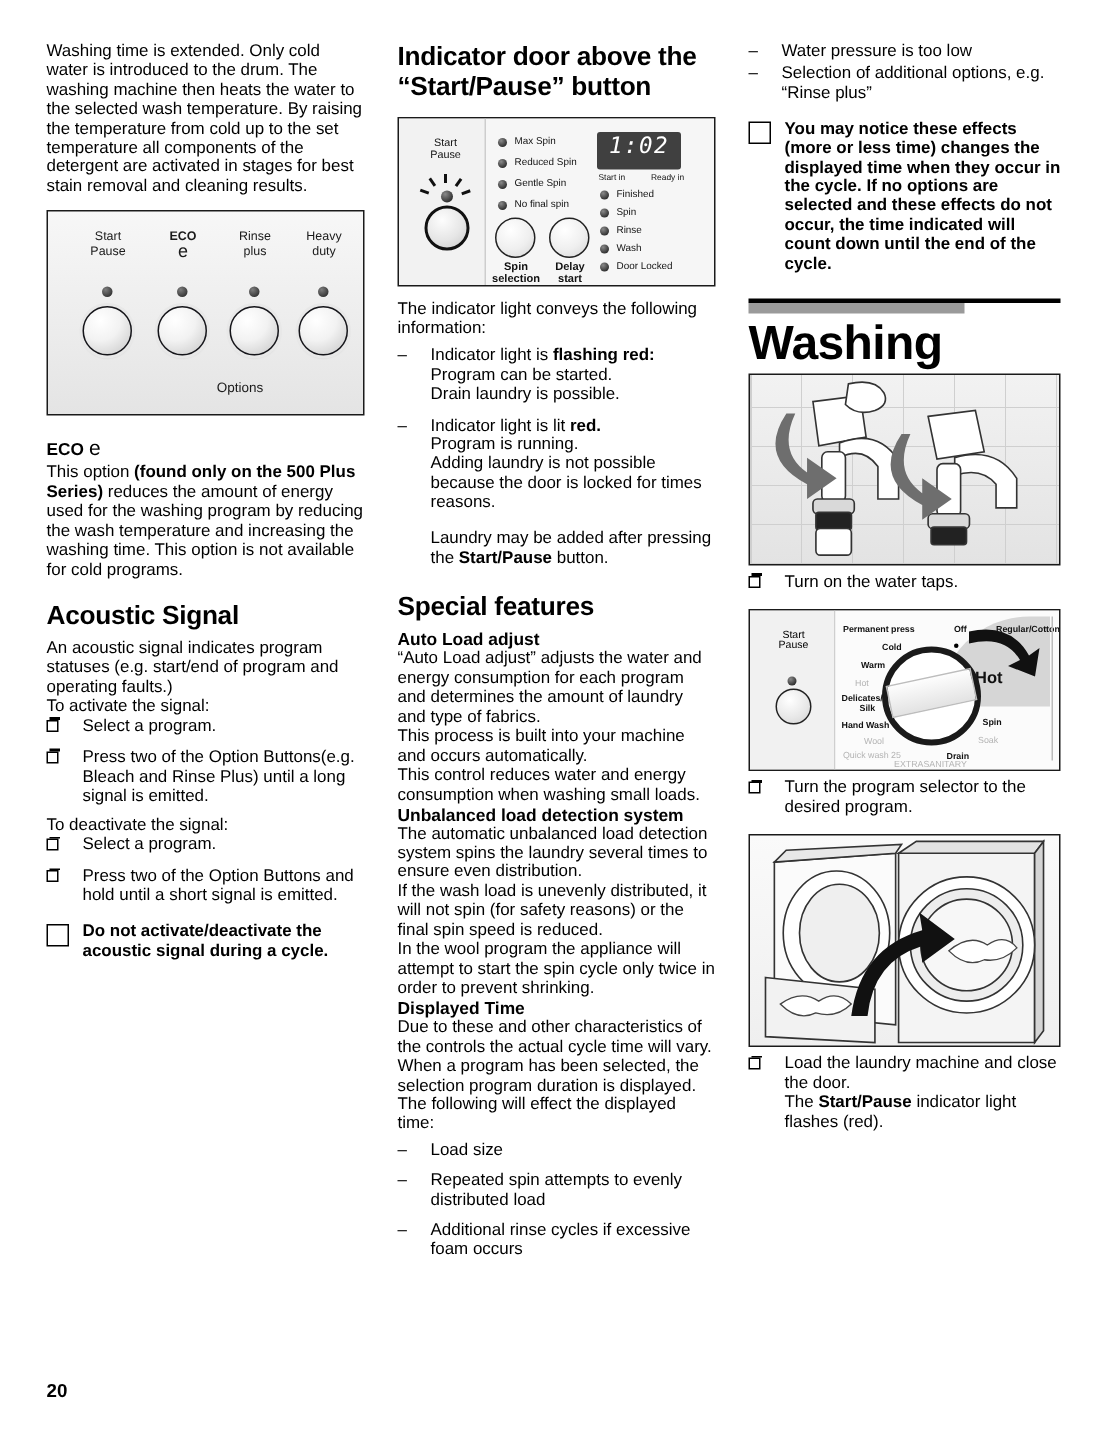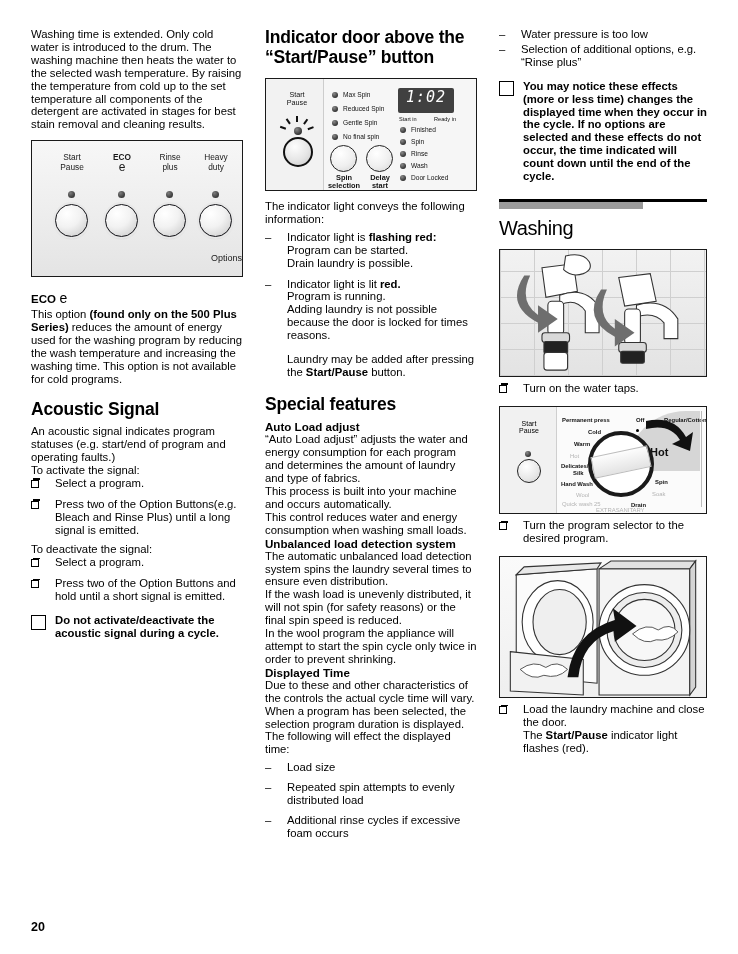--- a/index.html
+++ b/index.html
@@ -22,21 +22,21 @@
   p, .p { margin:0 0 0 0; font-size:11.3px; line-height:12.9px; }
   .gap { height:9px; }
   .gap-s { height:5px; }
   .gap-l { height:14px; }
 
   h2.sec {
     font-size:17.5px; line-height:19.5px; font-weight:bold;
     margin:0 0 6px 0; letter-spacing:-0.2px;
   }
   h2.big {
-    font-size:20px; line-height:26px; font-weight:normal;
+    font-size:32px; line-height:26px; font-weight:bold;
     margin:0 0 8px 0; letter-spacing:-0.4px;
   }
   h3.sub { font-size:11.6px; line-height:13px; font-weight:bold; margin:0; }
 
   b { font-weight:bold; }
 
   
   .dash-item { display:flex; font-size:11.3px; line-height:12.9px; margin-bottom:2px; }
   .dash-item .mk { width:22px; flex:0 0 22px; }
   .dash-item .tx { flex:1; }
@@ -60,21 +60,21 @@
   .panel1 .lbl { position:absolute; text-align:center; font-size:8.3px; line-height:9.4px; color:#1a1a1a; }
   .panel1 .led {
     position:absolute; width:7px; height:7px; border-radius:50%;
     background:radial-gradient(circle at 35% 30%, #7d7d7d, #3a3a3a 70%, #222 100%);
   }
   .panel1 .knob {
     position:absolute; width:33px; height:33px; border-radius:50%;
     background:radial-gradient(circle at 35% 28%, #ffffff 0%, #f2f2f2 45%, #d6d6d6 80%, #bdbdbd 100%);
     border:1.6px solid #15151a; box-shadow:0 0 0 2px #e8e8e8, 0 1px 2px rgba(0,0,0,.35);
   }
-  .panel1 .optword { position:absolute; left:0; right:0; text-align:right; font-size:9px; color:#1a1a1a;padding-left:46px; }
+  .panel1 .optword { position:absolute; left:0; right:0; text-align:center; font-size:9px; color:#1a1a1a;padding-left:46px; }
   .ecoglyph { font-size:12px; font-weight:500; }
 
   
   .panel2 { height:113px; background:#fff; position:relative; }
   .panel2 .seg { position:absolute; top:0; bottom:0; background:#f0f0f0; border-right:1px solid #cdcdcd;}
   .panel2 .txt { position:absolute; font-size:6.6px; line-height:7.6px; color:#111; white-space:nowrap; }
   .panel2 .txtb { position:absolute; font-size:7.4px; line-height:8.4px; color:#111; font-weight:bold; white-space:nowrap;}
   .panel2 .dot { position:absolute; width:6px; height:6px; border-radius:50%;
      background:radial-gradient(circle at 35% 30%, #8a8a8a, #2e2e2e 75%); }
   .panel2 .bigknob { position:absolute; width:30px; height:30px; border-radius:50%;

